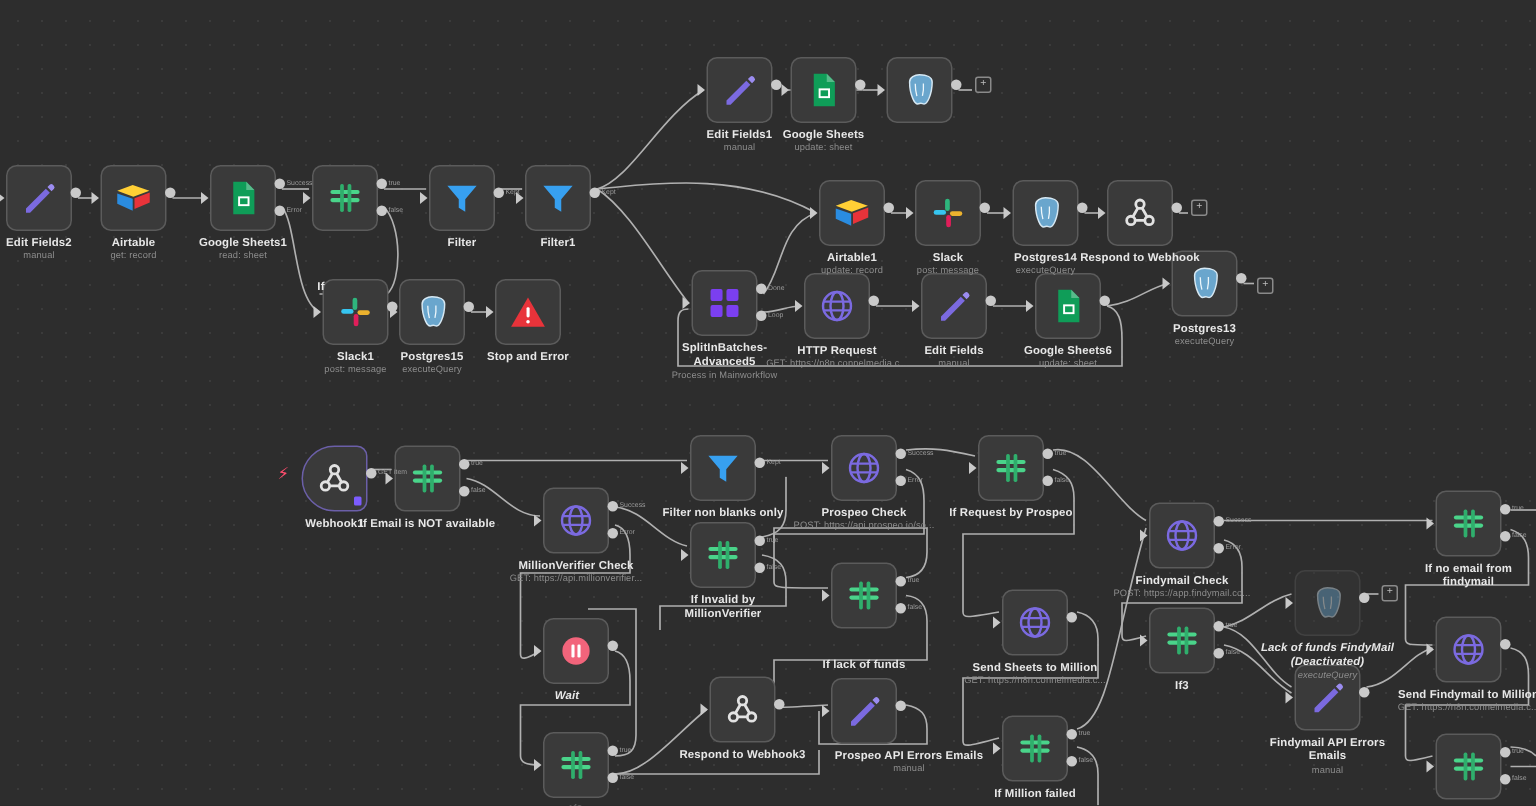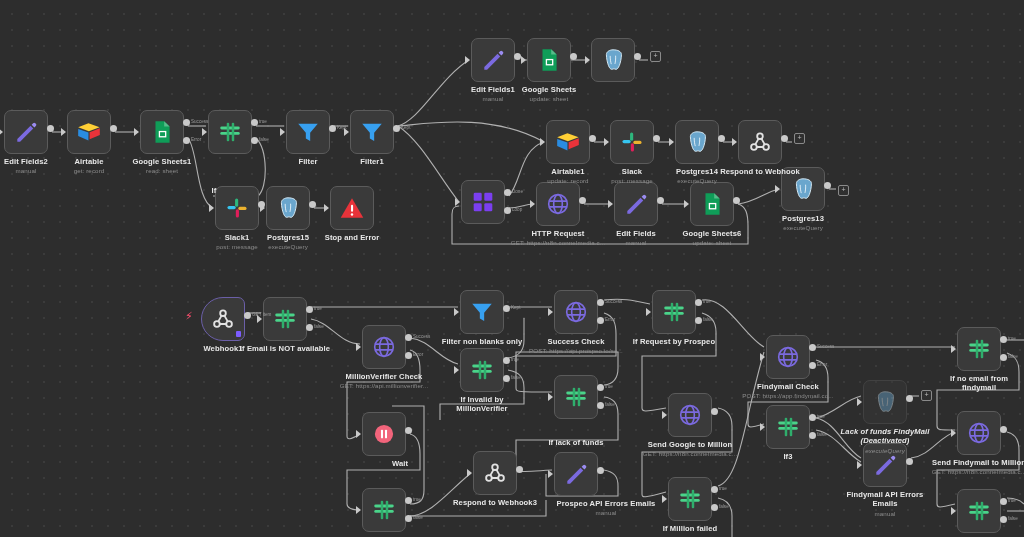--- a/index.html
+++ b/index.html
@@ -414,20 +414,22 @@
           <rect x="3.4" y="13.2" width="7.4" height="7.4" rx="1.2" fill="#7b3ff0"></rect>
           <rect x="13.2" y="13.2" width="7.4" height="7.4" rx="1.2" fill="#7b3ff0"></rect>
         </svg>
       </span>
     </div>
     <span class="inport" style="left: 455px; top: 198px;"></span>
     <span class="port" style="left: 504px; top: 189px;"></span>
     <span class="portlbl" style="left: 512px; top: 189px;">Done</span>
     <span class="port" style="left: 504px; top: 207px;"></span>
     <span class="portlbl" style="left: 512px; top: 207px;">Loop</span>
+    <div class="lbl" style="left: 417px; top: 227px;"><span>SplitInBatches-
+Advanced5</span><span class="sub">Process in Mainworkflow</span></div>
     <div class="node" style="left: 536px; top: 182px;">
       <span>
         <svg class="ico" viewBox="0 0 24 24" fill="none" stroke="#7b6ae0" stroke-width="1.5">
           <circle cx="12" cy="12" r="8.6"></circle>
           <ellipse cx="12" cy="12" rx="4" ry="8.6"></ellipse>
           <path d="M3.6 9.3h16.8M3.6 14.7h16.8"></path>
         </svg>
       </span>
     </div>
     <span class="inport" style="left: 530px; top: 200px;"></span>
@@ -518,21 +520,21 @@
       <span>
         <svg class="ico" viewBox="0 0 24 24">
           <circle cx="12" cy="12" r="8.4" fill="#f2647b"></circle>
           <rect x="9.2" y="8" width="1.9" height="8" rx=".8" fill="#fff"></rect>
           <rect x="12.9" y="8" width="1.9" height="8" rx=".8" fill="#fff"></rect>
         </svg>
       </span>
     </div>
     <span class="inport" style="left: 356px; top: 430px;"></span>
     <span class="port" style="left: 405px; top: 427px;"></span>
-    <div class="lbl" style="left: 334px; top: 459px;"><span>Wait</span></div>
+    <div class="lbl" style="left: 312px; top: 459px; font-style: italic;"><span>Wait</span></div>
     <div class="node" style="left: 362px; top: 488px;">
       <span>
         <svg class="ico" viewBox="0 0 24 24">
           <rect x="3" y="7" width="18" height="2.6" rx="1.3" fill="#4ad48a"></rect>
           <rect x="3" y="12" width="18" height="2.6" rx="1.3" fill="#4ad48a"></rect>
           <rect x="9" y="3.4" width="2.3" height="17.2" rx="1" fill="#2fae6c"></rect>
           <rect x="13.6" y="3.4" width="2.3" height="17.2" rx="1" fill="#2fae6c"></rect>
         </svg>
       </span>
     </div>
@@ -590,21 +592,21 @@
           <ellipse cx="12" cy="12" rx="4" ry="8.6"></ellipse>
           <path d="M3.6 9.3h16.8M3.6 14.7h16.8"></path>
         </svg>
       </span>
     </div>
     <span class="inport" style="left: 548px; top: 308px;"></span>
     <span class="port" style="left: 597px; top: 299px;"></span>
     <span class="portlbl" style="left: 605px; top: 299px;">Success</span>
     <span class="port" style="left: 597px; top: 317px;"></span>
     <span class="portlbl" style="left: 605px; top: 317px;">Error</span>
-    <div class="lbl" style="left: 510px; top: 337px;"><span>Success Check</span><span class="sub">POST: https://api.prospeo.io/so...</span></div>
+    <div class="lbl" style="left: 510px; top: 337px;"><span>Prospeo Check</span><span class="sub">POST: https://api.prospeo.io/so...</span></div>
     <div class="node" style="left: 554px; top: 375px;">
       <span>
         <svg class="ico" viewBox="0 0 24 24">
           <rect x="3" y="7" width="18" height="2.6" rx="1.3" fill="#4ad48a"></rect>
           <rect x="3" y="12" width="18" height="2.6" rx="1.3" fill="#4ad48a"></rect>
           <rect x="9" y="3.4" width="2.3" height="17.2" rx="1" fill="#2fae6c"></rect>
           <rect x="13.6" y="3.4" width="2.3" height="17.2" rx="1" fill="#2fae6c"></rect>
         </svg>
       </span>
     </div>
@@ -645,21 +647,21 @@
       <span>
         <svg class="ico" viewBox="0 0 24 24" fill="none" stroke="#7b6ae0" stroke-width="1.5">
           <circle cx="12" cy="12" r="8.6"></circle>
           <ellipse cx="12" cy="12" rx="4" ry="8.6"></ellipse>
           <path d="M3.6 9.3h16.8M3.6 14.7h16.8"></path>
         </svg>
       </span>
     </div>
     <span class="inport" style="left: 662px; top: 411px;"></span>
     <span class="port" style="left: 711px; top: 408px;"></span>
-    <div class="lbl" style="left: 624px; top: 440px;"><span>Send Google to Million</span><span class="sub">GET: https://n8n.connelmedia.c...</span></div>
+    <div class="lbl" style="left: 624px; top: 440px;"><span>Send Sheets to Million</span><span class="sub">GET: https://n8n.connelmedia.c...</span></div>
     <div class="node" style="left: 668px; top: 477px;">
       <span>
         <svg class="ico" viewBox="0 0 24 24">
           <rect x="3" y="7" width="18" height="2.6" rx="1.3" fill="#4ad48a"></rect>
           <rect x="3" y="12" width="18" height="2.6" rx="1.3" fill="#4ad48a"></rect>
           <rect x="9" y="3.4" width="2.3" height="17.2" rx="1" fill="#2fae6c"></rect>
           <rect x="13.6" y="3.4" width="2.3" height="17.2" rx="1" fill="#2fae6c"></rect>
         </svg>
       </span>
     </div>

